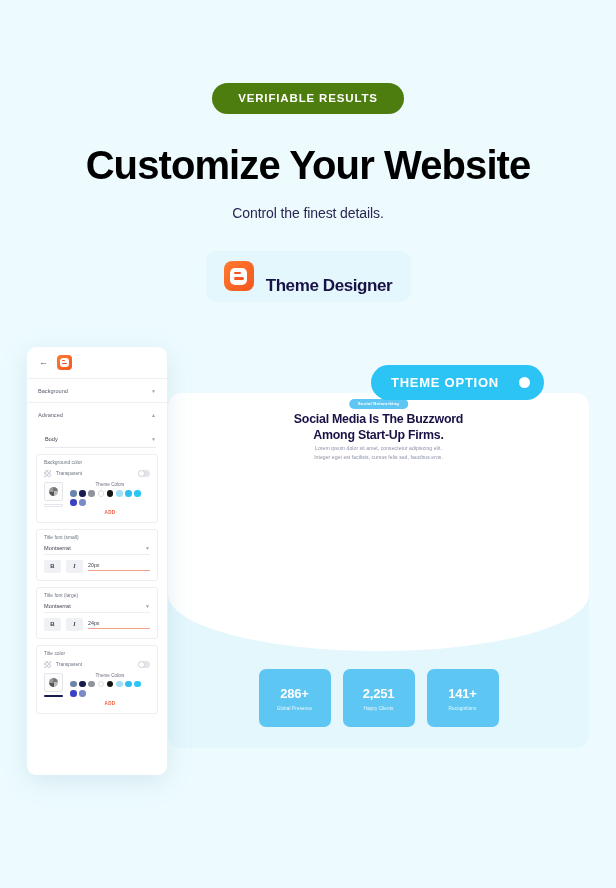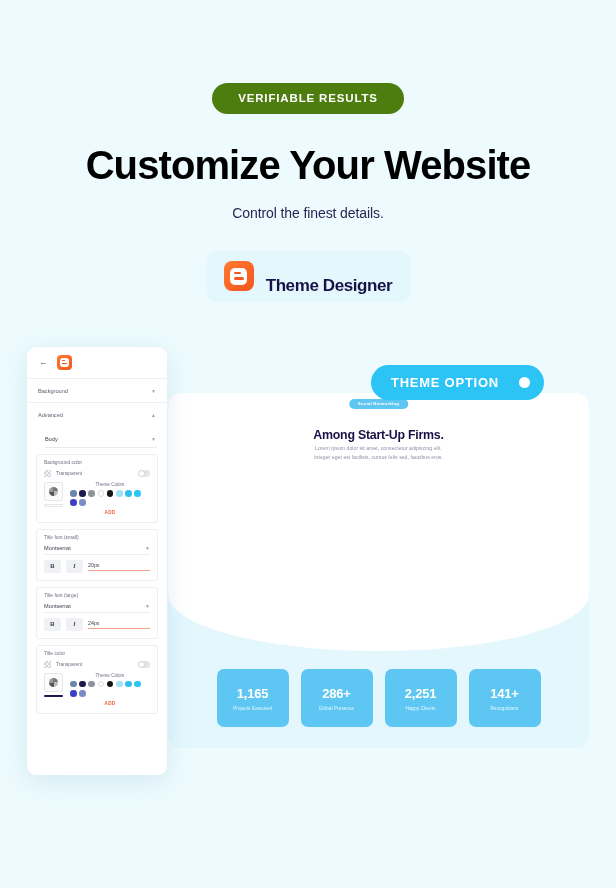--- a/index.html
+++ b/index.html
@@ -227,34 +227,30 @@
   </div>
 
 </div>
 
 <div class="preview">
   <div class="white-hero"></div>
 
   <div class="prev-tag">Social Networking</div>
 
   <div class="prev-title">
-    <br>
+    <span>Social Media Is The Buzzword</span><br>
     <span>Among Start-Up Firms.</span>
   </div>
 
   <div class="prev-para">
     <span>Lorem ipsum dolor sit amet, consectetur adipiscing elit.</span><br>
     <span>Integer eget est facilisis, cursus felis sed, faucibus eros.</span>
   </div>
 
   <div class="stats">
-    <div class="stat">
-      <span class="num">1,165</span>
-      <span class="cap">Projects Executed</span>
-    </div>
     <div class="stat">
       <span class="num">286+</span>
       <span class="cap">Global Presence</span>
     </div>
     <div class="stat">
       <span class="num">2,251</span>
       <span class="cap">Happy Clients</span>
     </div>
     <div class="stat">
       <span class="num">141+</span>

